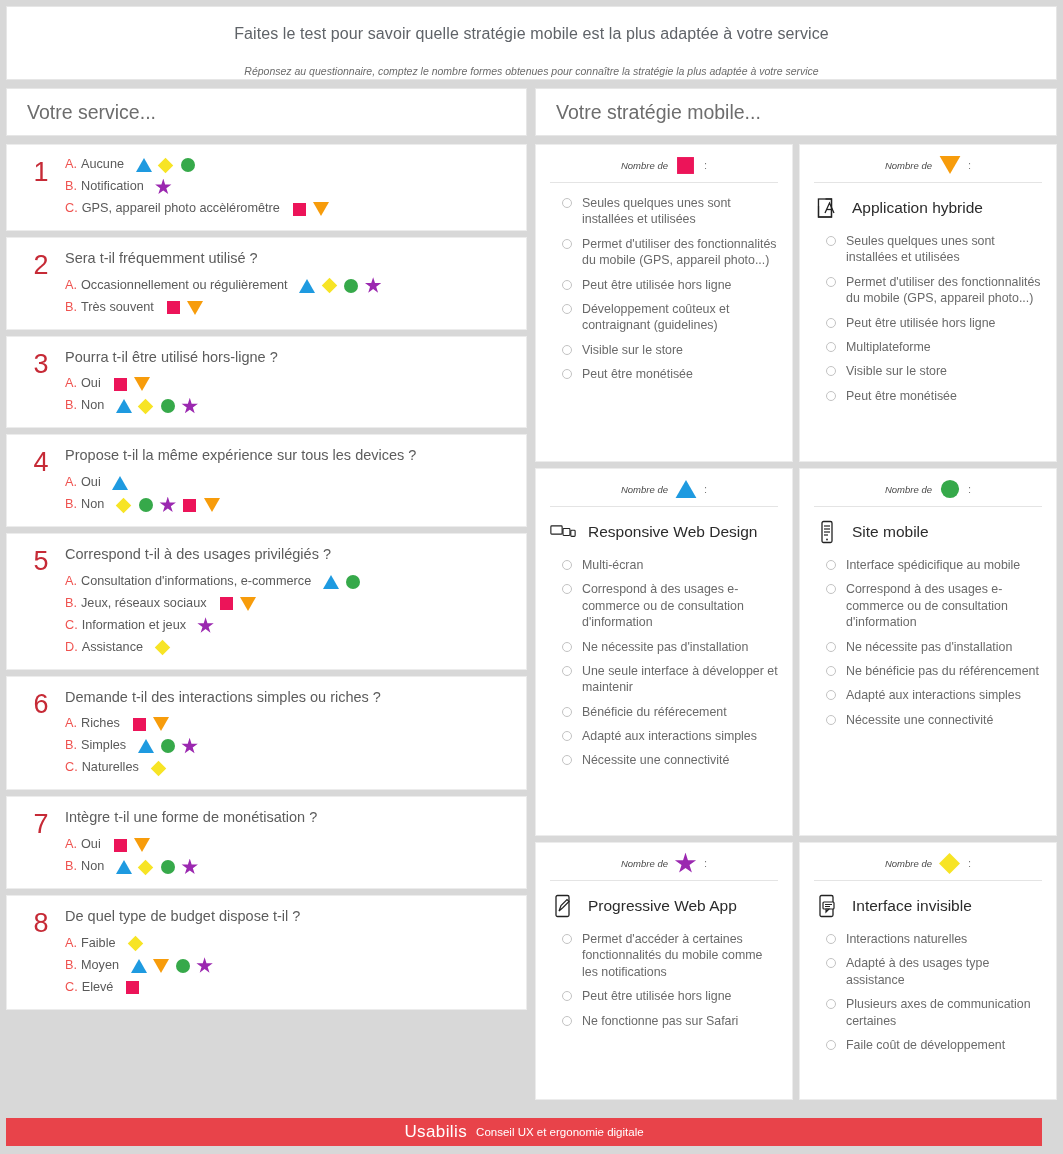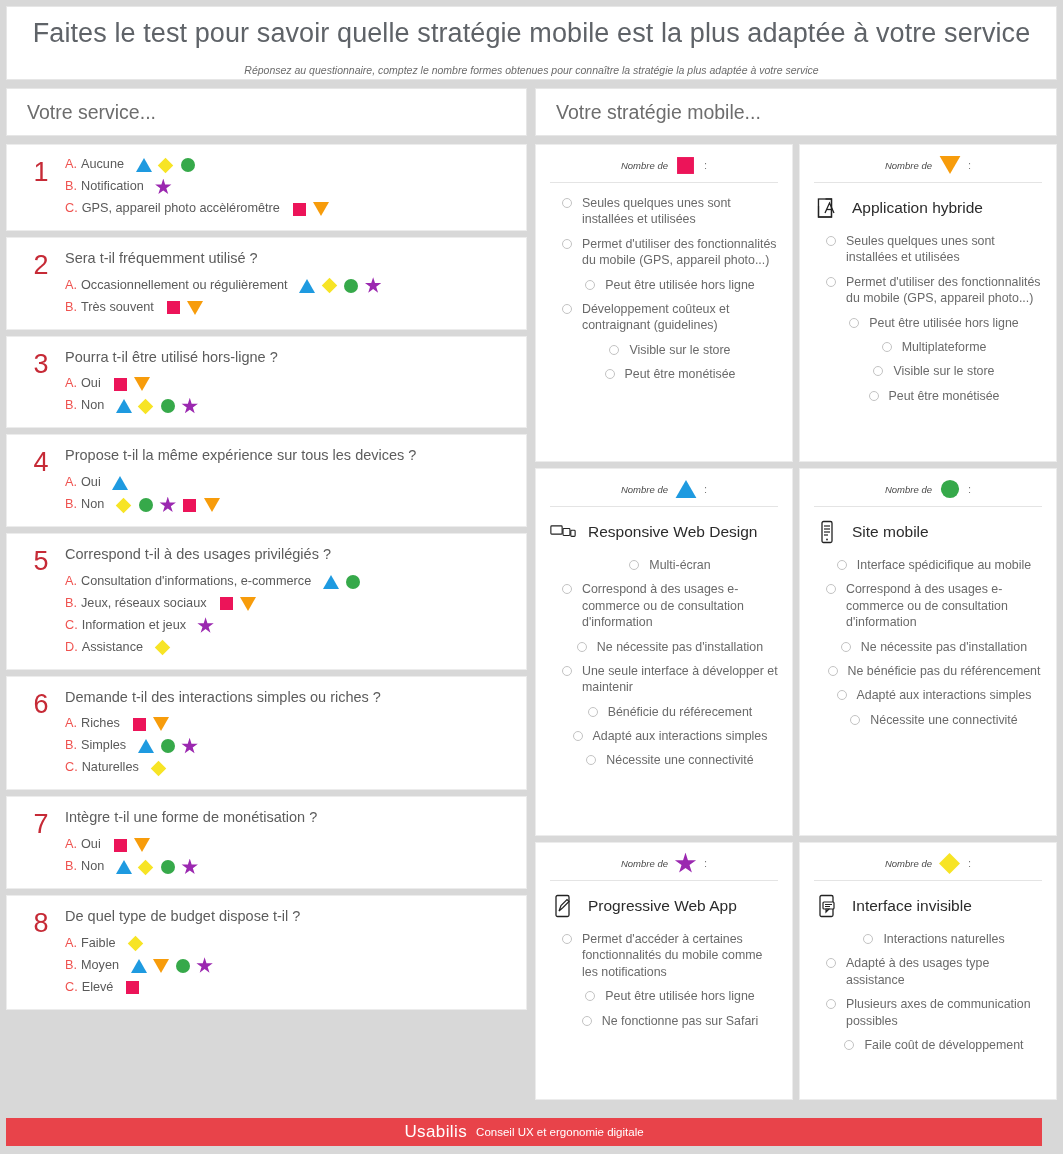--- a/index.html
+++ b/index.html
@@ -18,22 +18,22 @@
 
   
   .header {
     background: #ffffff;
     height: 74px;
     display: flex; flex-direction: column;
     align-items: center; justify-content: center;
     border: 1px solid #e6e6e6;
   }
   .header h1 {
-    margin: 8px;
-    font-size: 27px;
+    margin: 15px;
+    font-size: 16px;
     font-weight: 400;
     color: #5f6368;
     letter-spacing: .1px;
     text-align: center;
   }
   .header .sub {
     margin-top: 7px;
     font-size: 10.5px;
     font-style: italic;
     color: #6b6b6b;
@@ -121,21 +121,21 @@
     padding-bottom: 7px;
     border-bottom: 1px solid #e4e4e4;
     margin-bottom: 12px;
   }
   .card-count .colon { color: #7a7a7a; font-style: normal; font-size: 11px; }
   .card-title-row { display: flex; align-items: center; gap: 12px; margin-bottom: 12px; }
   .card-icon { width: 26px; height: 26px; flex: 0 0 26px; display: flex; align-items: center; justify-content: center; }
   .card-title { font-size: 15.5px; color: #2b2b2b; font-weight: 400; }
   .feature {
     display: flex; align-items: flex-start; gap: 10px;
-    margin-bottom: 8px; padding-left: 12px; justify-content: center;
+    margin-bottom: 8px; padding-left: 12px;
   }
   .radio {
     width: 10px; height: 10px; border-radius: 50%;
     border: 1px solid #c3c3c3; flex: 0 0 10px; margin-top: 3px;
   }
   .feature-text { font-size: 12.4px; color: #6a6a6a; line-height: 1.32; }
 
   .card-h1 { min-height: 318px; }
   .card-h2 { min-height: 368px; }
   .card-h3 { min-height: 258px; }
@@ -713,21 +713,21 @@
             <div class="feature">
               <span class="radio"></span>
               <span class="feature-text">Interactions naturelles</span>
             </div>
             <div class="feature">
               <span class="radio"></span>
               <span class="feature-text">Adapté à des usages type assistance</span>
             </div>
             <div class="feature">
               <span class="radio"></span>
-              <span class="feature-text">Plusieurs axes de communication possibles</span>
+              <span class="feature-text">Plusieurs axes de communication certaines</span>
             </div>
             <div class="feature">
               <span class="radio"></span>
               <span class="feature-text">Faile coût de développement</span>
             </div>
           </div>
         </div>
     </div>
   </div>
 

